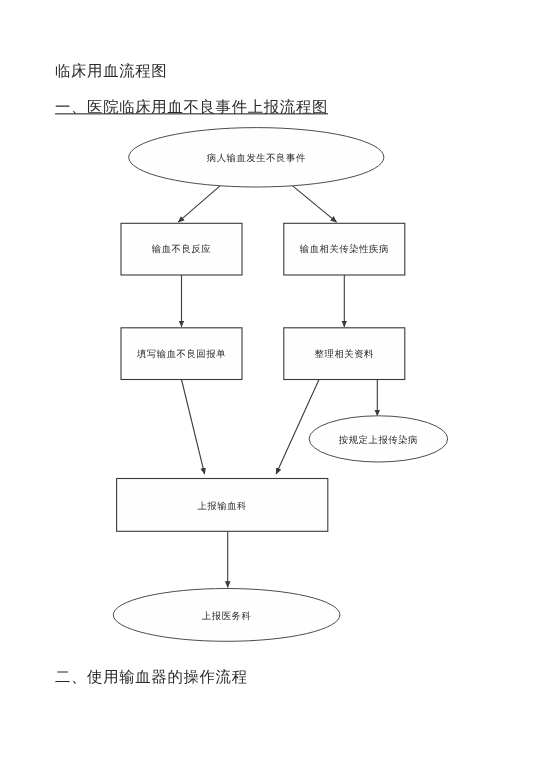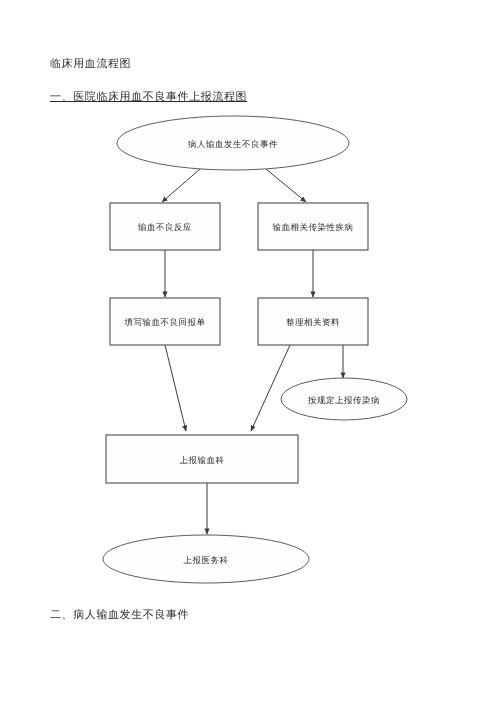--- a/index.html
+++ b/index.html
@@ -14,21 +14,21 @@
   #page {
     position: relative;
     width: 496px;
     height: 702px;
     background: #ffffff;
     overflow: hidden;
   }
   .doc-text {
     position: absolute;
     color: #2b2b2b;
-    font-size: 11px;
+    font-size: 14px;
     letter-spacing: 0.6px;
     white-space: nowrap;
     font-family: "DejaVu Serif", "Liberation Serif", serif;
   }
   #doc-title {
     left: 50px;
     top: 56px;
   }
   #section-heading-1 {
     left: 50px;
@@ -76,21 +76,21 @@
 <body>
 
 <div id="page">
 
   <div class="corner-mark" style="position:absolute;left:0;top:0;width:18px;height:10px;"></div>
 
   <div class="doc-text" id="doc-title">临床用血流程图</div>
 
   <div class="doc-text" id="section-heading-1">一、医院临床用血不良事件上报流程图</div>
 
-  <div class="doc-text" id="section-heading-2">二、病人输血发生不良事件</div>
+  <div class="doc-text" id="section-heading-2">二、使用输血器的操作流程</div>
 
   <svg id="flow-svg" viewBox="0 0 496 702">
     <defs>
       <marker id="arrowhead" markerWidth="7" markerHeight="7" refX="5.6" refY="2.6" orient="auto" markerUnits="strokeWidth">
         <path d="M0,0 L6,2.6 L0,5.2 z" fill="#3a3a3a"></path>
       </marker>
     </defs>
 
     <g>
 

